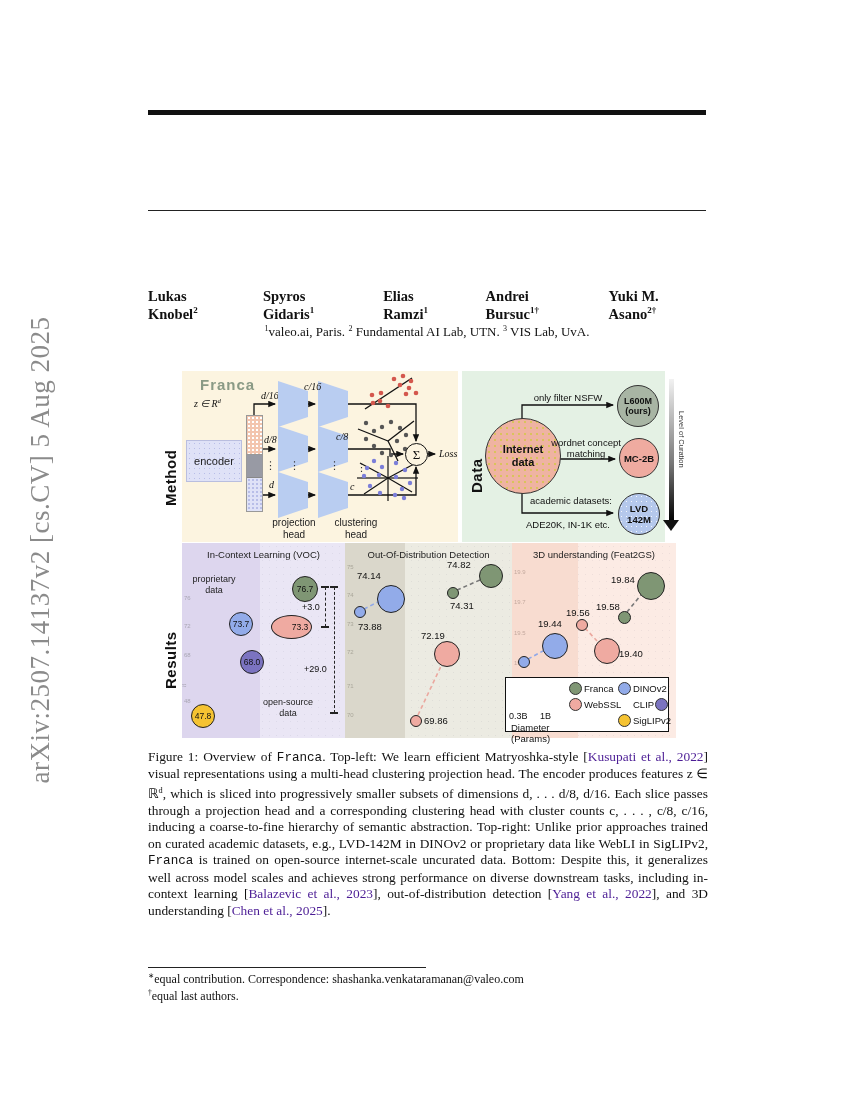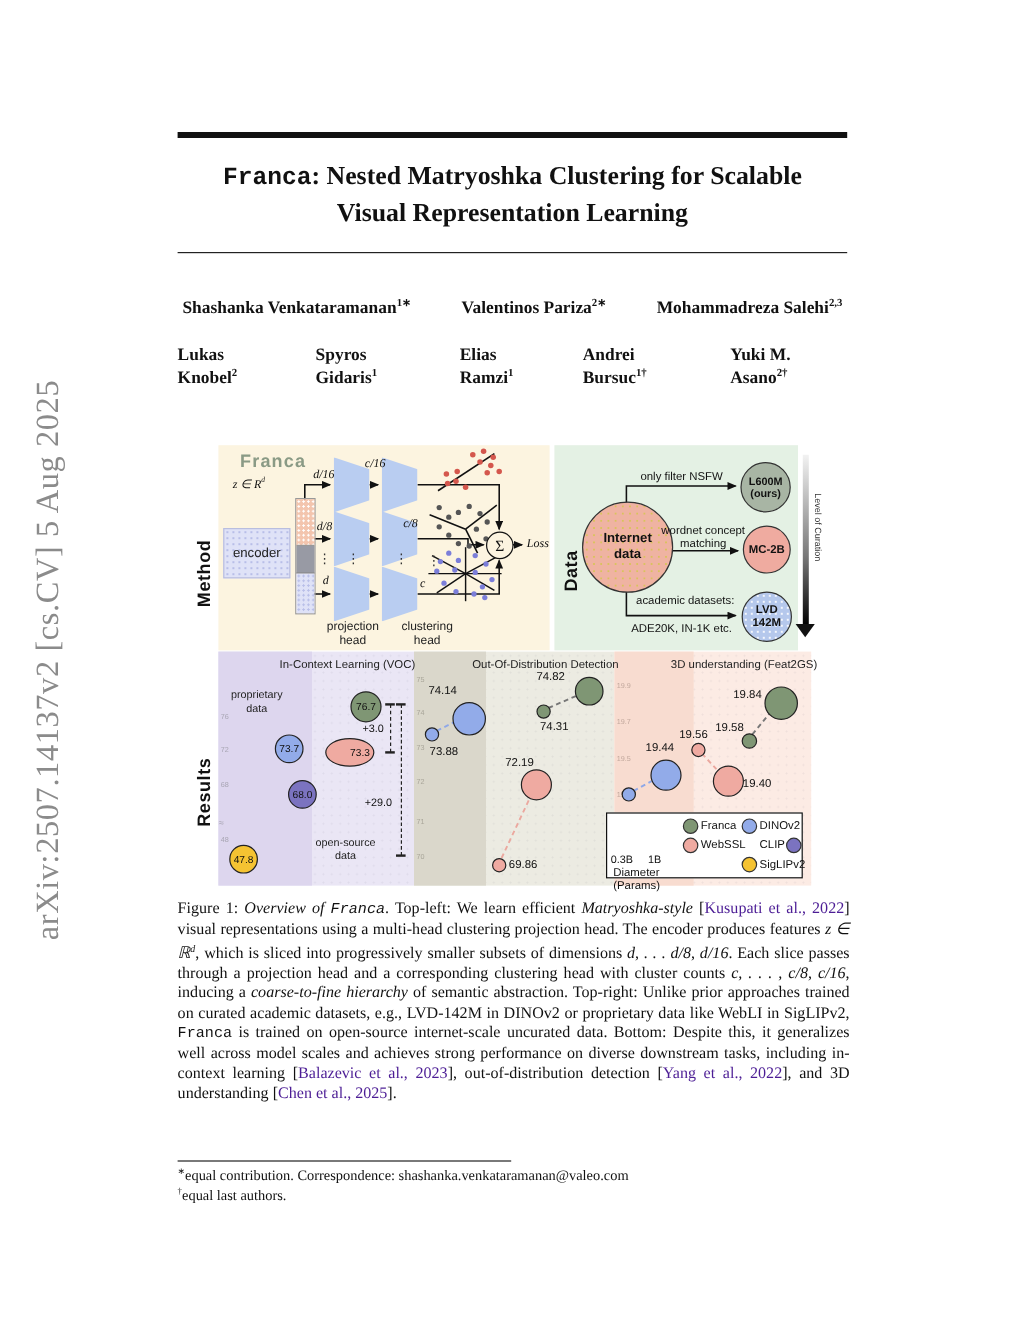--- a/index.html
+++ b/index.html
@@ -1,21 +1,21 @@
 <!DOCTYPE html>
 <html><head>
 <meta charset="utf-8">
 <style>
   html,body{margin:0;padding:0;background:#ffffff;}
   .page{position:relative;width:850px;height:1100px;background:#fff;overflow:hidden;
         font-family:"Liberation Serif",serif;color:#111;}
   .abs{position:absolute;}
   .mono{font-family:"Liberation Mono","DejaVu Sans Mono",monospace;}
   .prel{white-space:pre-line;}
-  .ital{font-style:italic;}
+  .ital{}
 
   
   .topbar{left:148px;top:110px;width:558px;height:5px;background:#111;}
   .title{left:148px;top:132px;width:558px;text-align:center;font-size:21.5px;font-weight:bold;line-height:28px;}
   .title .mono{font-size:20.5px;font-weight:bold;}
   .rule1{left:148px;top:210px;width:558px;height:1px;background:#222;}
   .authrow{left:148px;width:558px;display:flex;justify-content:center;font-size:14.5px;font-weight:bold;}
   .authrow1{top:247px;gap:42px;}
   .authrow2{top:288px;gap:26px;}
   sup{font-size:62%;font-weight:inherit;}
@@ -63,21 +63,21 @@
   .c-l600m{left:457px;top:14px;width:40px;height:40px;background:#a8b5a4;font-size:9px;line-height:10.5px;}
   .c-mc2b{left:459px;top:67px;width:38px;height:38px;background:#efaba0;font-size:9.5px;}
   .c-lvd{left:458px;top:122px;width:40px;height:40px;background:#b5c8ec;font-size:9.5px;line-height:11px;
          background-image:radial-gradient(rgba(255,255,255,.85) .8px,transparent 1px);background-size:5px 5px;}
   .dlabel{position:absolute;font-size:9.5px;color:#111;text-align:center;line-height:11px;}
   .curate-bar{left:509px;top:8px;width:5px;height:142px;background:linear-gradient(#f2f2f2,#777 60%,#000);}
   .curate-head{left:503px;top:149px;width:0;height:0;border-left:8px solid transparent;border-right:8px solid transparent;border-top:11px solid #111;}
   .curate-text{left:517px;top:40px;writing-mode:vertical-rl;font-size:7.5px;color:#333;}
 
   
-  .ptitle{position:absolute;font-size:9.5px;color:#222;text-align:center;margin-left:26px;}
+  .ptitle{position:absolute;font-size:9.5px;color:#222;text-align:center;}
   .bubble{position:absolute;border-radius:50%;border:1.1px solid #222;display:flex;align-items:center;justify-content:center;
           font-size:8.5px;color:#111;}
   .dotted-blue{background-image:radial-gradient(rgba(255,255,255,.75) .8px,transparent 1px);background-size:4.5px 4.5px;}
   .dotted-purple{background-image:radial-gradient(rgba(255,255,255,.5) .7px,transparent .9px);background-size:4px 4px;margin-left:37px;}
   .tick{position:absolute;font-size:6px;color:#a9a6b4;}
   .tick2{position:absolute;font-size:6px;color:#aaa79b;}
   .tick3{position:absolute;font-size:6px;color:#c3a99e;}
   .vlabel{position:absolute;font-size:9.5px;color:#111;}
   .glabel{position:absolute;font-size:9px;color:#222;text-align:center;line-height:11px;}
   .dashline{position:absolute;border-left:1.6px dashed #222;}
@@ -96,37 +96,31 @@
   .footnote{left:148px;width:560px;font-size:12px;}
 </style>
 </head>
 <body>
 
 <div class="page">
 
   <div class="abs arxiv">arXiv:2507.14137v2  [cs.CV]  5 Aug 2025</div>
 
   <div class="abs topbar"></div>
-  <div class="abs title">
-    <span class="mono">Franca</span><span>: Nested Matryoshka Clustering for Scalable</span><br>
-    <span>Visual Representation Learning</span>
-  </div>
   <div class="abs rule1"></div>
 
-  <div class="abs authrow authrow1">
-    <span><span>Shashanka Venkataramanan</span><sup>1∗</sup></span>
-    <span><span>Valentinos Pariza</span><sup>2∗</sup></span>
-    <span><span>Mohammadreza Salehi</span><sup>2,3</sup></span>
-  </div>
   <div class="abs authrow authrow2">
     <span><span>Lukas Knobel</span><sup>2</sup></span>
     <span><span>Spyros Gidaris</span><sup>1</sup></span>
     <span><span>Elias Ramzi</span><sup>1</sup></span>
     <span><span>Andrei Bursuc</span><sup>1†</sup></span>
     <span><span>Yuki M. Asano</span><sup>2†</sup></span>
+  </div>
+  <div class="abs affil">
+    <sup>1</sup><span>valeo.ai, Paris. </span><sup>2</sup><span> Fundamental AI Lab, UTN. </span><sup>3</sup><span> VIS Lab, UvA.</span>
   </div>
 
   <div class="abs fig">
 
     <div class="panel p-method"></div>
     <div class="panel p-data"></div>
     <div class="panel p-icl dotex">
       <div class="shadeL" style="width:78px;background:#ddd6ee;"></div>
     </div>
     <div class="panel p-ood dotex">

